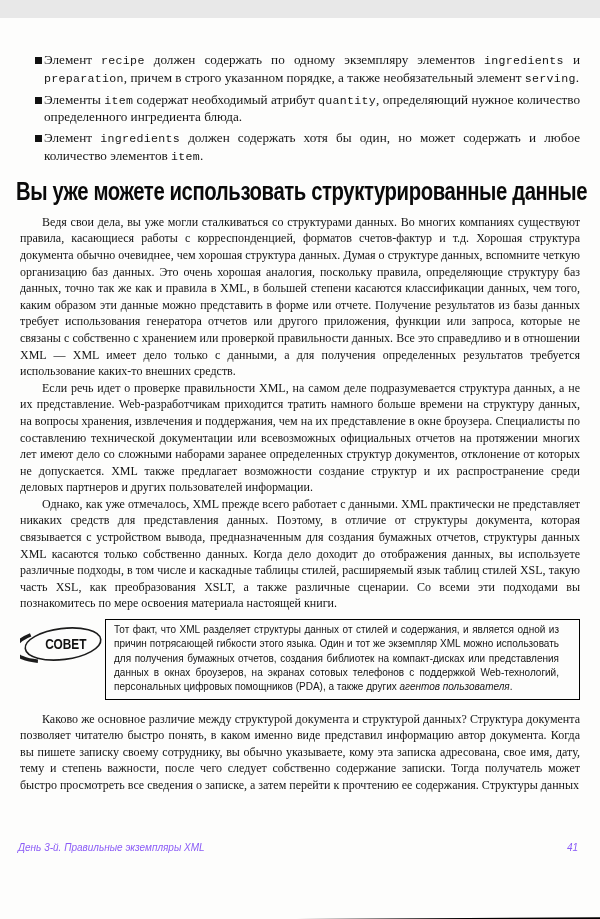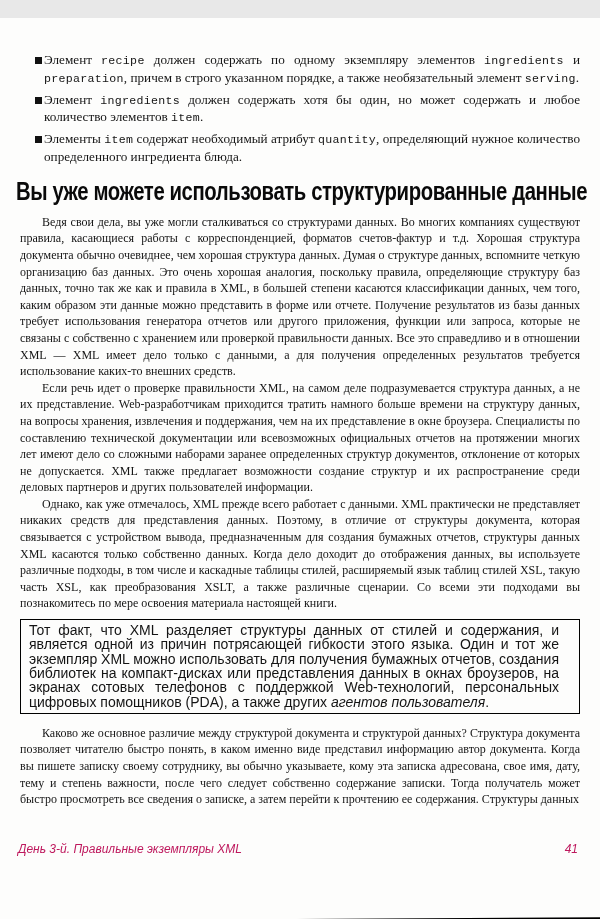--- a/index.html
+++ b/index.html
@@ -58,32 +58,32 @@
   }
   .tip-icon{
     flex:0 0 85px;
     padding-top:2px;
   }
   .tip-box{
     flex:1;
     border:1.5px solid #000;
     padding:3px 20px 4px 8px;
     font-family:"Liberation Sans",sans-serif;
-    font-size:14px;line-height:14.3px;
+    font-size:10px;line-height:14.3px;
     text-align:justify;
   }
   .after-tip{margin-top:11px;}
   
   .footer{
     position:absolute;left:18px;right:22px;top:824px;
     display:flex;justify-content:space-between;align-items:flex-end;
     font-family:"Liberation Sans",sans-serif;
     font-style:italic;
-    font-size:12px;
-    color:#be185d;
+    font-size:10px;
+    color:#8b5cf6;
   }
   
   .scanbar{
     position:absolute;left:-6px;right:-6px;top:901px;height:13px;
     background:#000;
     transform:rotate(-0.35deg);
   }
 </style>
 </head>
 <body>
@@ -91,37 +91,44 @@
 <div class="page">
   <div class="content">
 
     <ul class="bullets">
         <li>
           <span class="b-marker"></span>
           <div class="b-text"><span class="seg-text">Элемент </span><span class="seg-code">recipe</span><span class="seg-text"> должен содержать по одному экземпляру элементов </span><span class="seg-code">ingredients</span><span class="seg-text"> и </span><span class="seg-code">preparation</span><span class="seg-text">, причем в строго указанном порядке, а также необязательный элемент </span><span class="seg-code">serving</span><span class="seg-text">.</span></div>
         </li>
         <li>
           <span class="b-marker"></span>
-          <div class="b-text"><span class="seg-text">Элемент </span><span class="seg-code">ingredients</span><span class="seg-text"> должен содержать хотя бы один, но может содержать и любое количество элементов </span><span class="seg-code">item</span><span class="seg-text">.</span></div>
+          <div class="b-text"><span class="seg-text">Элементы </span><span class="seg-code">item</span><span class="seg-text"> содержат необходимый атрибут </span><span class="seg-code">quantity</span><span class="seg-text">, определяющий нужное количество определенного ингредиента блюда.</span></div>
         </li>
         <li>
           <span class="b-marker"></span>
-          <div class="b-text"><span class="seg-text">Элементы </span><span class="seg-code">item</span><span class="seg-text"> содержат необходимый атрибут </span><span class="seg-code">quantity</span><span class="seg-text">, определяющий нужное количество определенного ингредиента блюда.</span></div>
+          <div class="b-text"><span class="seg-text">Элемент </span><span class="seg-code">ingredients</span><span class="seg-text"> должен содержать хотя бы один, но может содержать и любое количество элементов </span><span class="seg-code">item</span><span class="seg-text">.</span></div>
         </li>
       </ul>
 
     <h1 class="sect">Вы уже можете использовать структурированные данные</h1>
 
     <div class="bodytext">
         <p>Ведя свои дела, вы уже могли сталкиваться со структурами данных. Во многих компаниях существуют правила, касающиеся работы с корреспонденцией, форматов счетов-фактур и т.д. Хорошая структура документа обычно очевиднее, чем хорошая структура данных. Думая о структуре данных, вспомните четкую организацию баз данных. Это очень хорошая аналогия, поскольку правила, определяющие структуру баз данных, точно так же как и правила в XML, в большей степени касаются классификации данных, чем того, каким образом эти данные можно представить в форме или отчете. Получение результатов из базы данных требует использования генератора отчетов или другого приложения, функции или запроса, которые не связаны с собственно с хранением или проверкой правильности данных. Все это справедливо и в отношении XML — XML имеет дело только с данными, а для получения определенных результатов требуется использование каких-то внешних средств.</p>
         <p>Если речь идет о проверке правильности XML, на самом деле подразумевается структура данных, а не их представление. Web-разработчикам приходится тратить намного больше времени на структуру данных, на вопросы хранения, извлечения и поддержания, чем на их представление в окне броузера. Специалисты по составлению технической документации или всевозможных официальных отчетов на протяжении многих лет имеют дело со сложными наборами заранее определенных структур документов, отклонение от которых не допускается. XML также предлагает возможности создание структур и их распространение среди деловых партнеров и других пользователей информации.</p>
         <p>Однако, как уже отмечалось, XML прежде всего работает с данными. XML практически не представляет никаких средств для представления данных. Поэтому, в отличие от структуры документа, которая связывается с устройством вывода, предназначенным для создания бумажных отчетов, структуры данных XML касаются только собственно данных. Когда дело доходит до отображения данных, вы используете различные подходы, в том числе и каскадные таблицы стилей, расширяемый язык таблиц стилей XSL, такую часть XSL, как преобразования XSLT, а также различные сценарии. Со всеми эти подходами вы познакомитесь по мере освоения материала настоящей книги.</p>
       </div>
 
     <div class="tip-row">
+      <div class="tip-icon">
+        <svg width="84" height="50" viewBox="0 0 84 50">
+          <ellipse cx="43" cy="23" rx="38" ry="15.5" fill="none" stroke="#1c1c1c" stroke-width="1.6" transform="rotate(-7 43 23)"></ellipse>
+          <path d="M 12 10 A 38 15.5 0 0 0 16 37" fill="none" stroke="#1c1c1c" stroke-width="3.6" transform="rotate(-7 43 23)"></path>
+          <text x="46" y="28" text-anchor="middle" font-family="Liberation Sans, sans-serif" font-weight="bold" font-size="14.5" transform="scale(0.82,1) translate(10,0)" fill="#111">СОВЕТ</text>
+        </svg>
+      </div>
       <div class="tip-box">
         <span><span class="seg-text">Тот факт, что XML разделяет структуры данных от стилей и содержания, и является одной из причин потрясающей гибкости этого языка. Один и тот же экземпляр XML можно использовать для получения бумажных отчетов, создания библиотек на компакт-дисках или представления данных в окнах броузеров, на экранах сотовых телефонов с поддержкой Web-технологий, персональных цифровых помощников (PDA), а также других </span><span class="seg-italic">агентов пользователя</span><span class="seg-text">.</span></span>
       </div>
     </div>
 
     <div class="bodytext after-tip">
         <p>Каково же основное различие между структурой документа и структурой данных? Структура документа позволяет читателю быстро понять, в каком именно виде представил информацию автор документа. Когда вы пишете записку своему сотруднику, вы обычно указываете, кому эта записка адресована, свое имя, дату, тему и степень важности, после чего следует собственно содержание записки. Тогда получатель может быстро просмотреть все сведения о записке, а затем перейти к прочтению ее содержания. Структуры данных</p>
       </div>
 
   </div>

